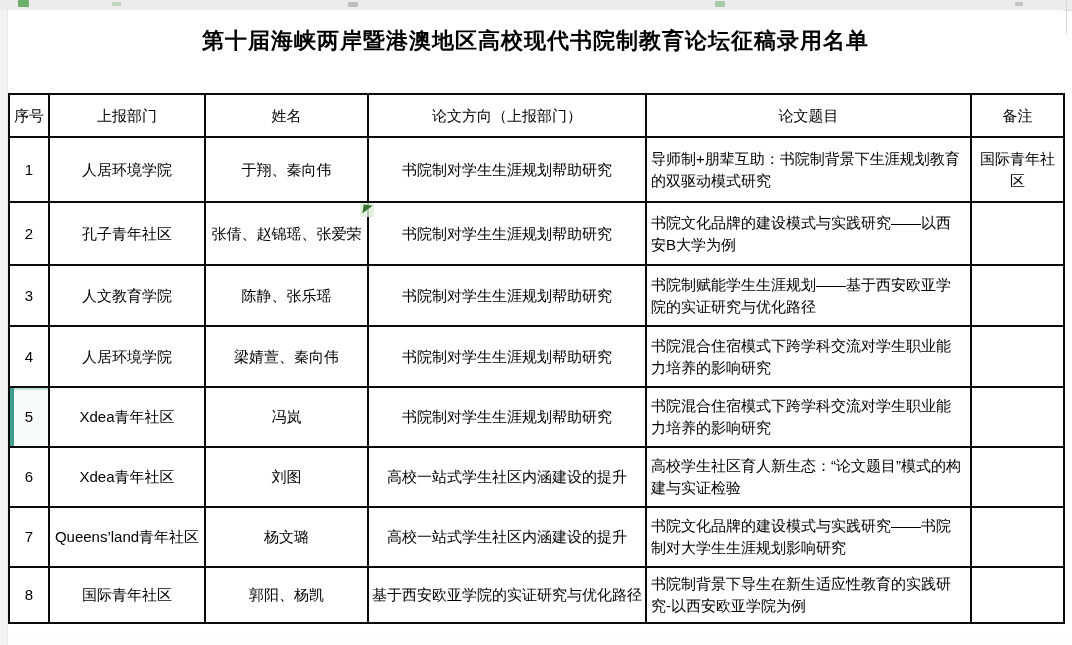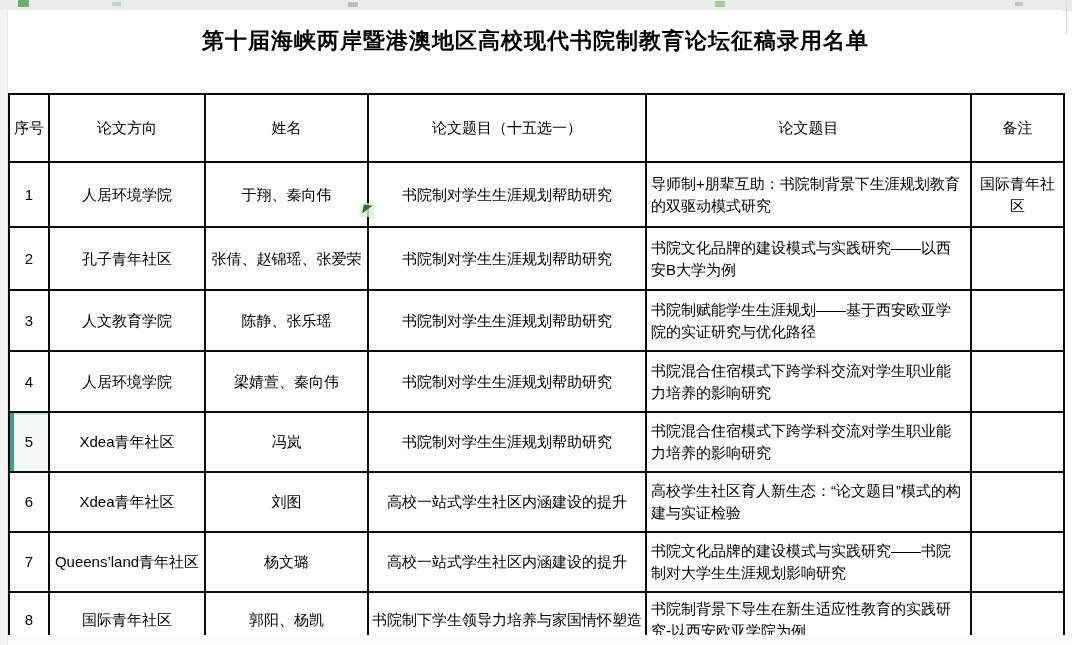--- a/index.html
+++ b/index.html
@@ -34,21 +34,21 @@
     background:#fff;
   }
   .sheet th,.sheet td{
     border:2px solid #0b0b0b;
     font-size:15px;font-weight:400;color:#000;
     text-align:center;vertical-align:middle;
     padding:2px 3px;line-height:1.45;
     overflow:hidden;
   }
   .sheet td.c-title{text-align:left;padding-left:4px;padding-right:8px;margin-top:8px;}
-  thead tr{height:68px;}
+  thead tr{height:43px;}
   tbody tr:nth-child(1){height:65px;}
   tbody tr:nth-child(2){height:63px;}
   tbody tr:nth-child(3){height:61px;}
   tbody tr:nth-child(4){height:61px;}
   tbody tr:nth-child(5){height:60px;}
   tbody tr:nth-child(6){height:60px;}
   tbody tr:nth-child(7){height:60px;}
   tbody tr:nth-child(8){height:56px;}
   
   td.sel{
@@ -89,23 +89,23 @@
     <col style="width:40px">
       <col style="width:156px">
       <col style="width:163px">
     <col style="width:278px">
       <col style="width:325px">
       <col style="width:93px">
   </colgroup>
   <thead>
     <tr>
       <th>序号</th>
-      <th>论文方向</th>
+      <th>上报部门</th>
       <th>姓名</th>
-      <th>论文题目（十五选一）</th>
+      <th>论文方向（上报部门）</th>
       <th>论文题目</th>
       <th>备注</th>
     </tr>
   </thead>
   <tbody>
     <tr>
       <td class="c-no">1</td>
       <td class="c-dept">人居环境学院</td>
       <td class="c-names">于翔、秦向伟</td>
       <td class="c-dir">书院制对学生生涯规划帮助研究</td>
@@ -157,21 +157,21 @@
       <td class="c-dept">Queens’land青年社区</td>
       <td class="c-names">杨文璐</td>
       <td class="c-dir">高校一站式学生社区内涵建设的提升</td>
       <td class="c-title">书院文化品牌的建设模式与实践研究——书院制对大学生生涯规划影响研究</td>
       <td class="c-remark"></td>
     </tr>
     <tr>
       <td class="c-no">8</td>
       <td class="c-dept">国际青年社区</td>
       <td class="c-names">郭阳、杨凯</td>
-      <td class="c-dir">书院制下学生领导力培养与家国情怀塑造</td>
+      <td class="c-dir">基于西安欧亚学院的实证研究与优化路径</td>
       <td class="c-title">书院制背景下导生在新生适应性教育的实践研究-以西安欧亚学院为例</td>
       <td class="c-remark"></td>
     </tr>
   </tbody>
 </table>
 
 <div class="artifact-halo"></div>
 <div class="artifact-tri"></div>
 <div class="bottom-area"></div>
 

